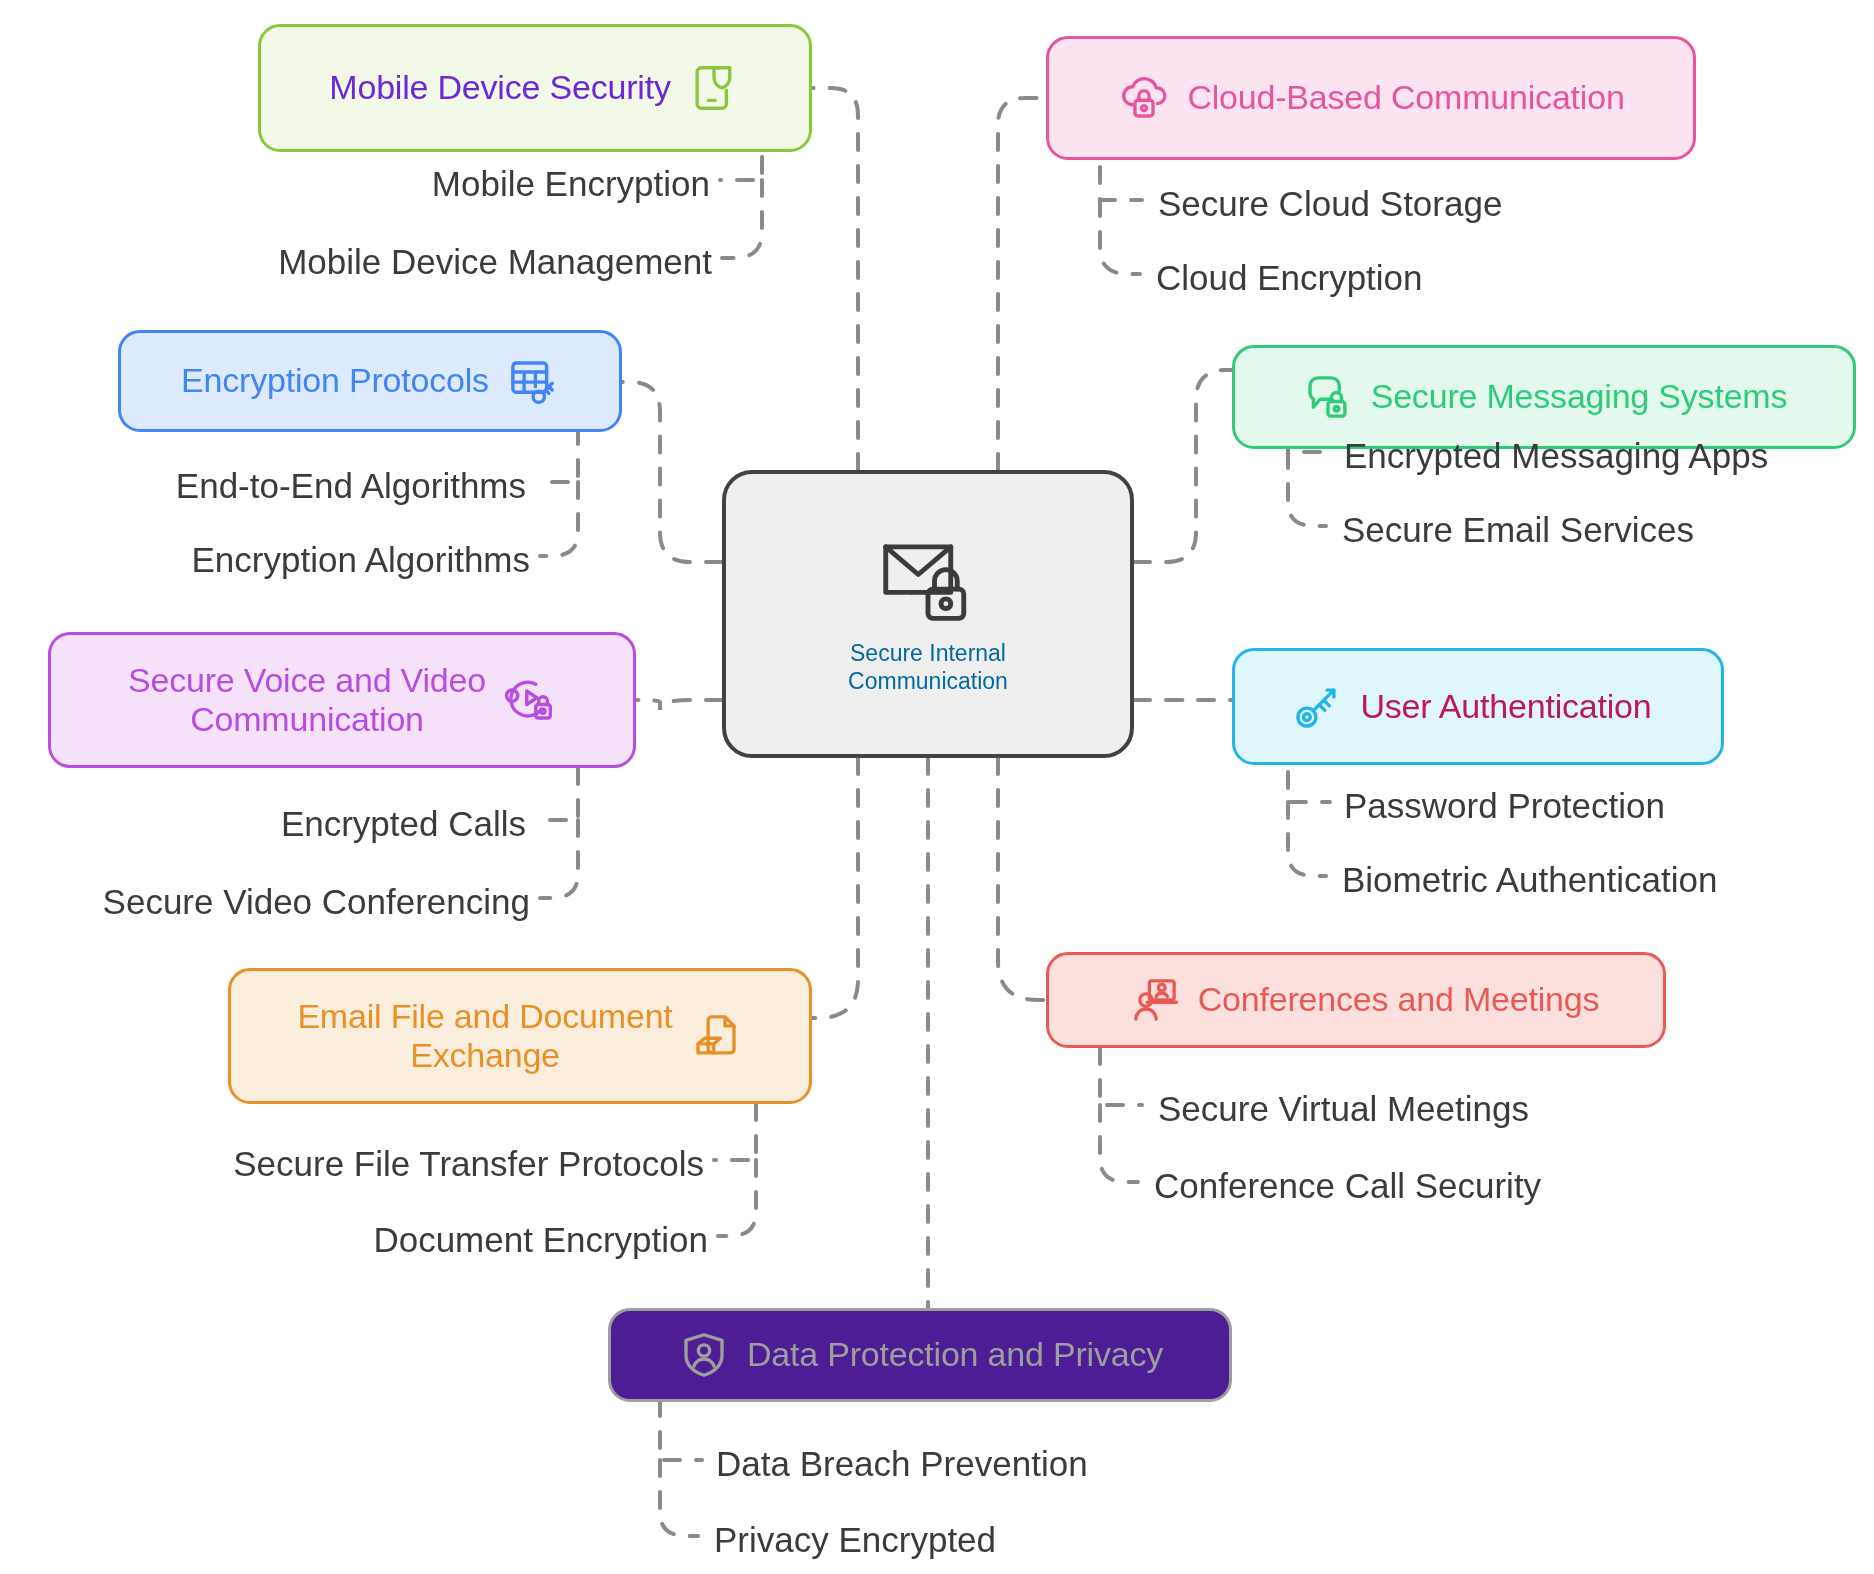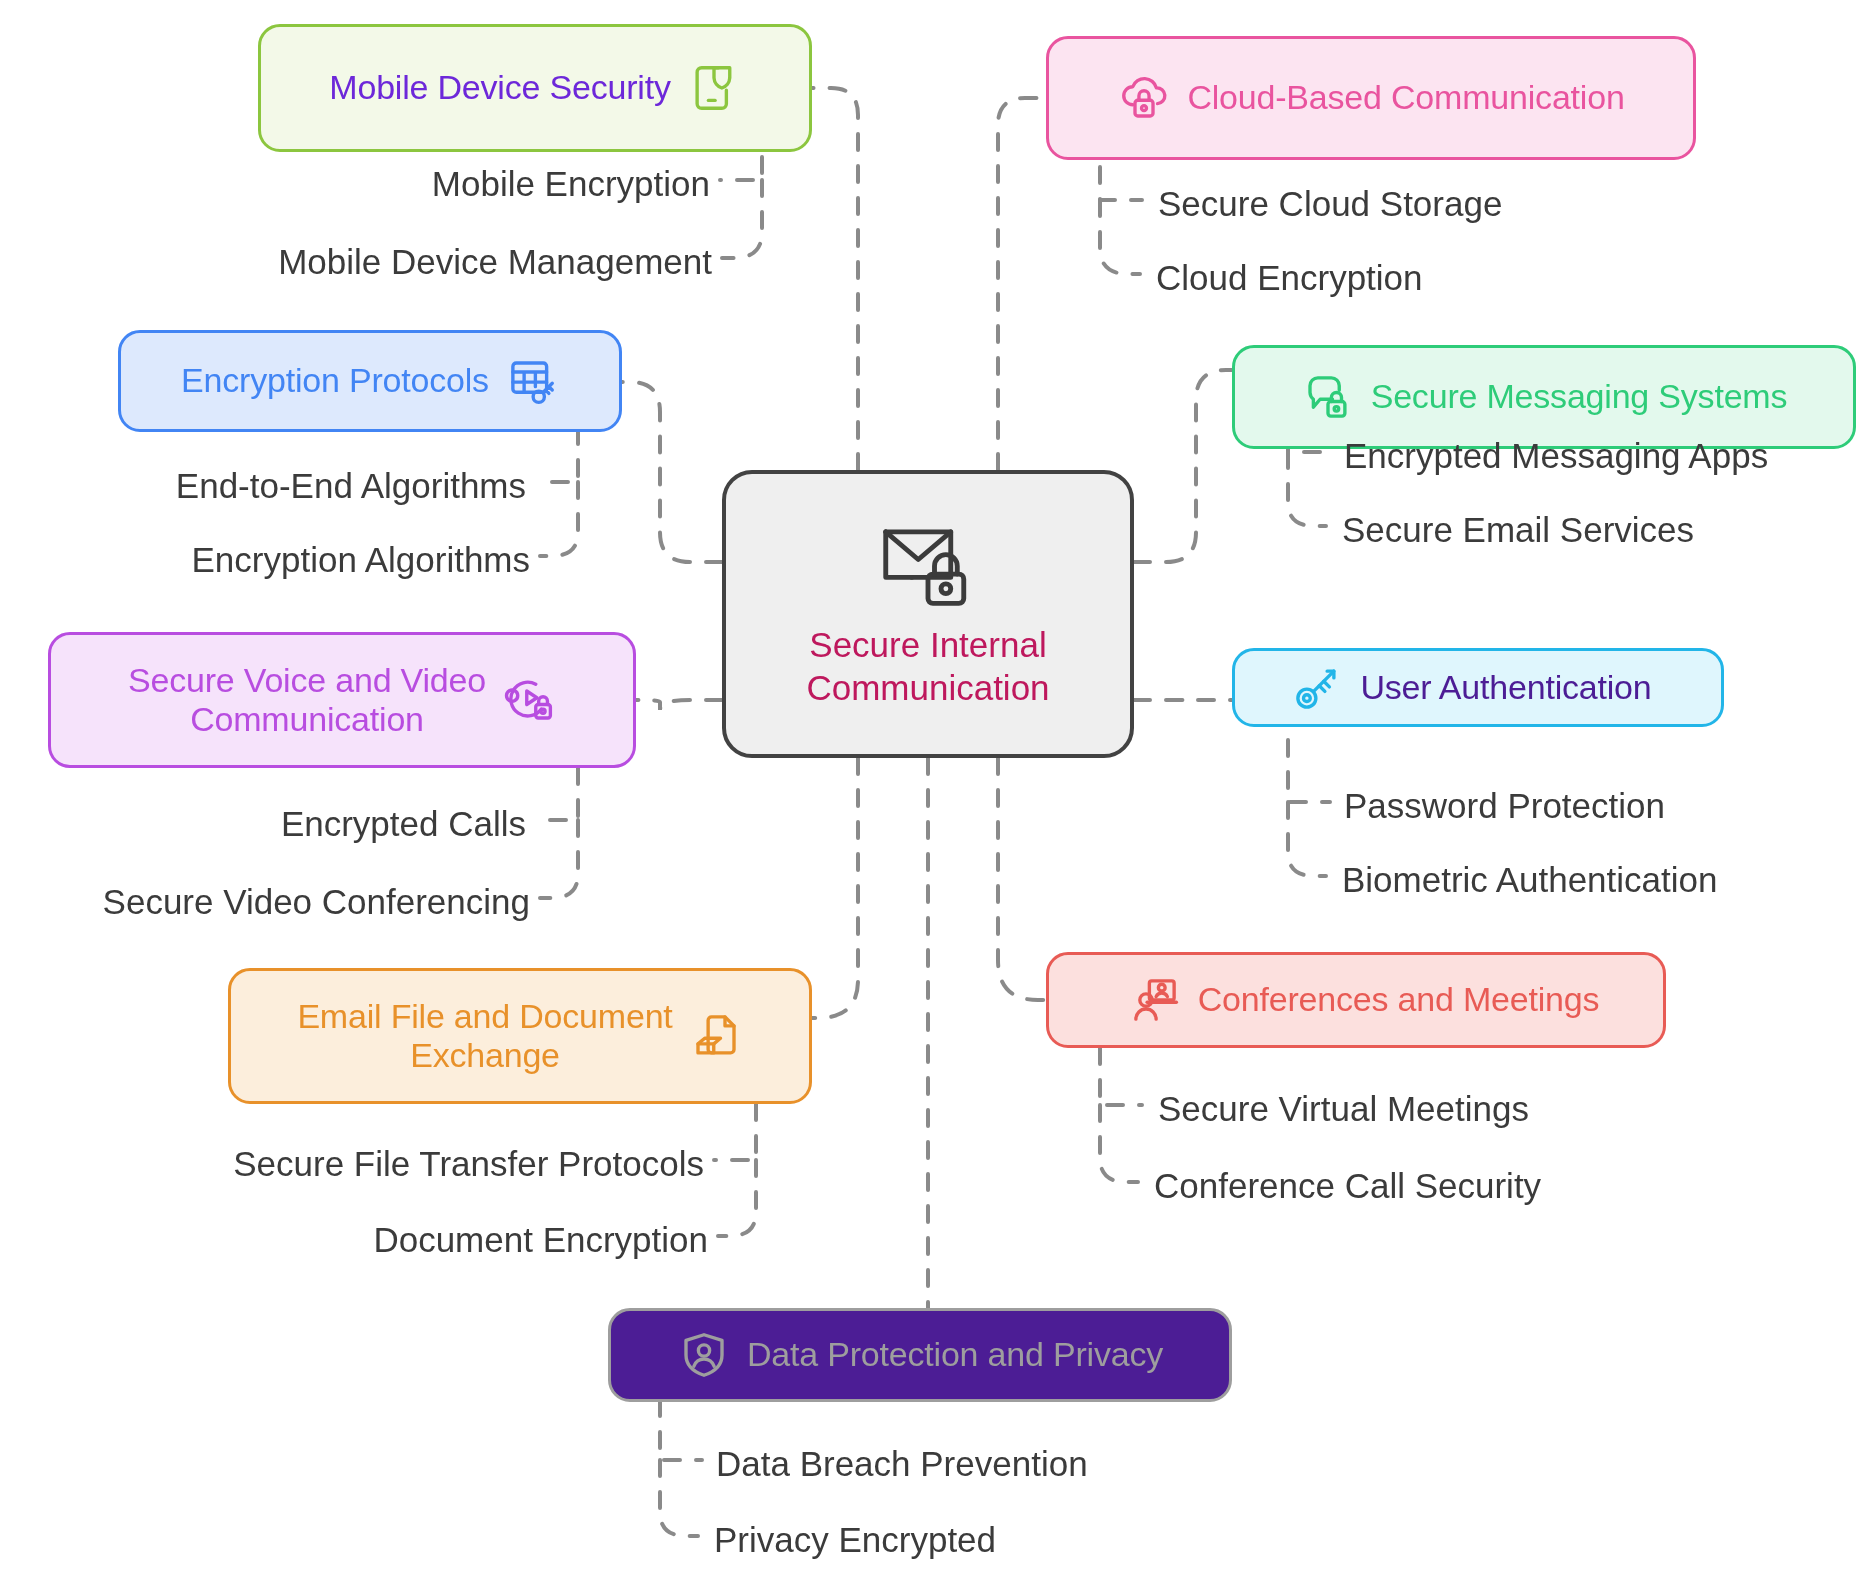--- a/index.html
+++ b/index.html
@@ -64,22 +64,22 @@
     border-radius: 30px;
     background: #efefef;
     display: flex;
     flex-direction: column;
     align-items: center;
     justify-content: center;
     gap: 4px;
   }
   #center .c-ico { width: 104px; height: 96px; margin-bottom: 6px; }
   #center .c-label {
-    font-size: 35px;
-    color: #be185d;
+    font-size: 23px;
+    color: #0369a1;
     text-align: center;
     line-height: 1.22;
     white-space: pre-line;
   }
 
   
   .leaf {
     position: absolute;
     font-size: 35px;
     color: #3b3b3b;
@@ -210,22 +210,22 @@
     <svg class="ico" viewBox="0 0 48 48" fill="none" stroke="#B84DE0" stroke-width="3" stroke-linecap="round" stroke-linejoin="round">
       <path d="M30 10 a15 15 0 1 0 5 22"></path>
       <path d="M14 20 a5 5 0 1 0 0 .1 Z"></path>
       <path d="M22 16 l9 6 l-9 6 z"></path>
       <rect x="30" y="28" width="13" height="12" rx="2.2"></rect>
       <path d="M32.6 28 v-3 a3.9 3.9 0 0 1 7.8 0 v3"></path>
       <circle cx="36.5" cy="34" r="1.8"></circle>
     </svg>
   </div>
 
-  <div class="node" id="n-auth" style="left:1232px; top:648px; width:492px; height:79px;
-              border-color:#22B5E8; background:#DFF6FD; color:#4c1d95;padding-left:8px;">
+  <div class="node" id="n-auth" style="left:1232px; top:648px; width:492px; height:117px;
+              border-color:#22B5E8; background:#DFF6FD; color:#be185d;padding-left:8px;">
     <svg class="ico" viewBox="0 0 48 48" fill="none" stroke="#22B5E8" stroke-width="3" stroke-linecap="round" stroke-linejoin="round">
       <circle cx="15" cy="33" r="8"></circle>
       <circle cx="15" cy="33" r="3"></circle>
       <path d="M21 27 L39 9"></path>
       <path d="M33 9 l6 0 l0 6"></path>
       <path d="M30 18 l5 5"></path>
       <path d="M26 22 l5 5"></path>
     </svg>
     <span class="label">User Authentication</span>
   </div>

